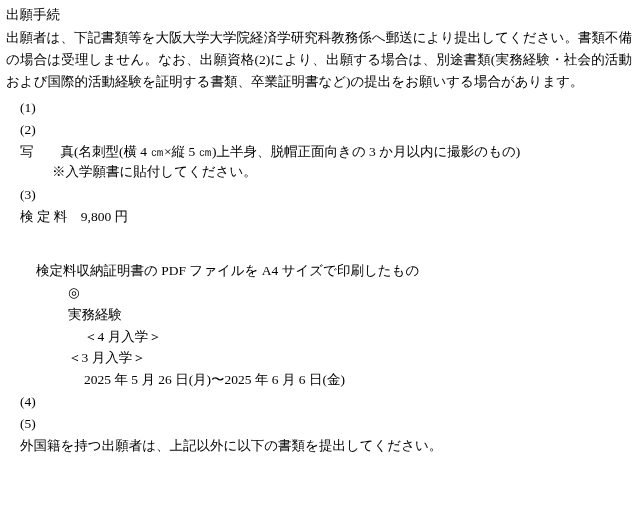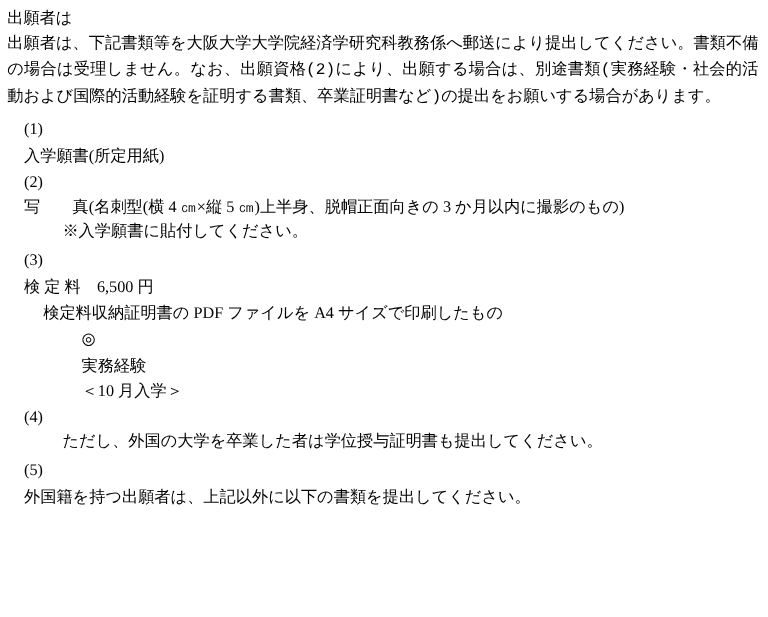--- a/index.html
+++ b/index.html
@@ -27,64 +27,66 @@
     font-size: 13.5px;
     margin: 0 0 3px 0;
     line-height: 1.35;
   }
   .para {
     font-size: 13.5px;
     line-height: 1.62;
     margin: 0 0 4px 0;
     text-align: justify;
     text-justify: inter-ideograph;
-    font-family: Liberation Mono, monospace;
   }
   .item {
     font-size: 13.5px;
     line-height: 1.62;
     margin: 0;
     display: block;
   }
   .lvl1 { padding-left: 14px; }
-  .lvl2 { padding-left: 30px; }
+  .lvl2 { padding-left: 30px; margin-top: 32px; }
   .lvl3 { padding-left: 46px; font-family: Liberation Mono, monospace; }
   .lvl4 { padding-left: 62px; }
   .lvl5 { padding-left: 78px; }
   .row {
     display: block;
     white-space: pre-wrap;
   }
   .marker {
     display: inline-block;
   }
 </style>
 </head>
 <body>
 
 <div class="page">
 
-  <div class="heading">出願者は</div>
+  <div class="heading">出願手続</div>
 
   <div class="para">出願者は、下記書類等を大阪大学大学院経済学研究科教務係へ郵送により提出してください。書類不備の場合は受理しません。なお、出願資格(2)により、出願する場合は、別途書類(実務経験・社会的活動および国際的活動経験を証明する書類、卒業証明書など)の提出をお願いする場合があります。</div>
 
   <div id="items-list">
-      <div class="item lvl1"><span class="marker">(1)</span> <span class="row">入学願書(所定用紙)</span></div>
+      <div class="item lvl1"><span class="marker">(1)</span> </div>
       <div class="item lvl1"><span class="marker">(2)</span> <span class="row">写　　真(名刺型(横 4 ㎝×縦 5 ㎝)上半身、脱帽正面向きの 3 か月以内に撮影のもの)</span></div>
       <div class="item lvl3">
         <span class="row">※入学願書に貼付してください。</span>
       </div>
-      <div class="item lvl1"><span class="marker">(3)</span> <span class="row">検 定 料　6,500 円</span></div>
+      <div class="item lvl1"><span class="marker">(3)</span> <span class="row">検 定 料　9,800 円</span></div>
       <div class="item lvl2">
         <span class="row">検定料収納証明書の PDF ファイルを A4 サイズで印刷したもの</span>
       </div>
       <div class="item lvl4"><span class="marker">◎</span> <span class="row">実務経験</span></div>
+      <div class="item lvl5">
+        <span class="row">＜4 月入学＞</span>
+      </div>
       <div class="item lvl4">
-        <span class="row">＜10 月入学＞</span>
+        <span class="row">＜3 月入学＞</span>
+      </div>
+      <div class="item lvl5">
+        <span class="row">2025 年 5 月 26 日(月)〜2025 年 6 月 6 日(金)</span>
       </div>
       <div class="item lvl1"><span class="marker">(4)</span> </div>
-      <div class="item lvl3">
-        <span class="row">ただし、外国の大学を卒業した者は学位授与証明書も提出してください。</span>
-      </div>
       <div class="item lvl1"><span class="marker">(5)</span> <span class="row">外国籍を持つ出願者は、上記以外に以下の書類を提出してください。</span></div>
     </div>
 
 </div>
 
 </body></html>

